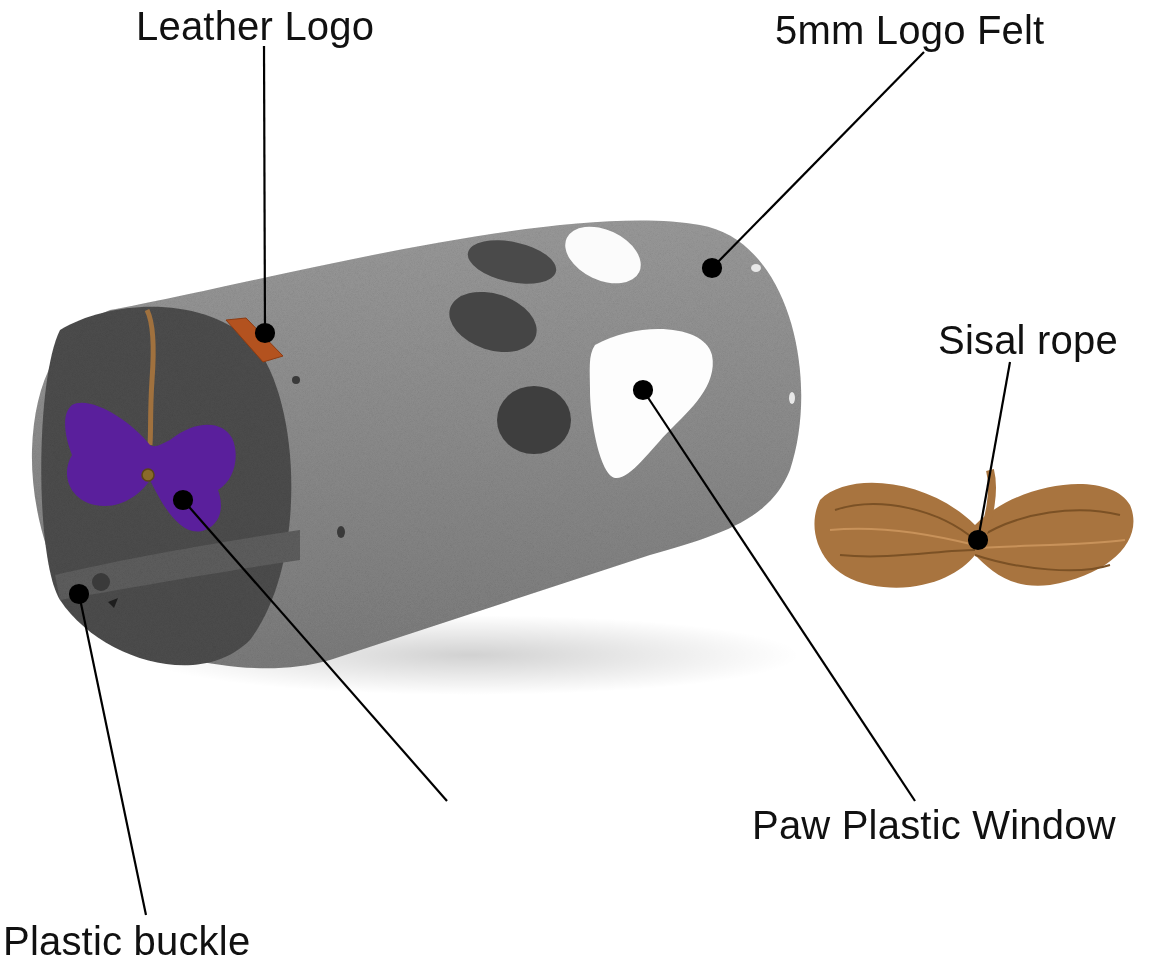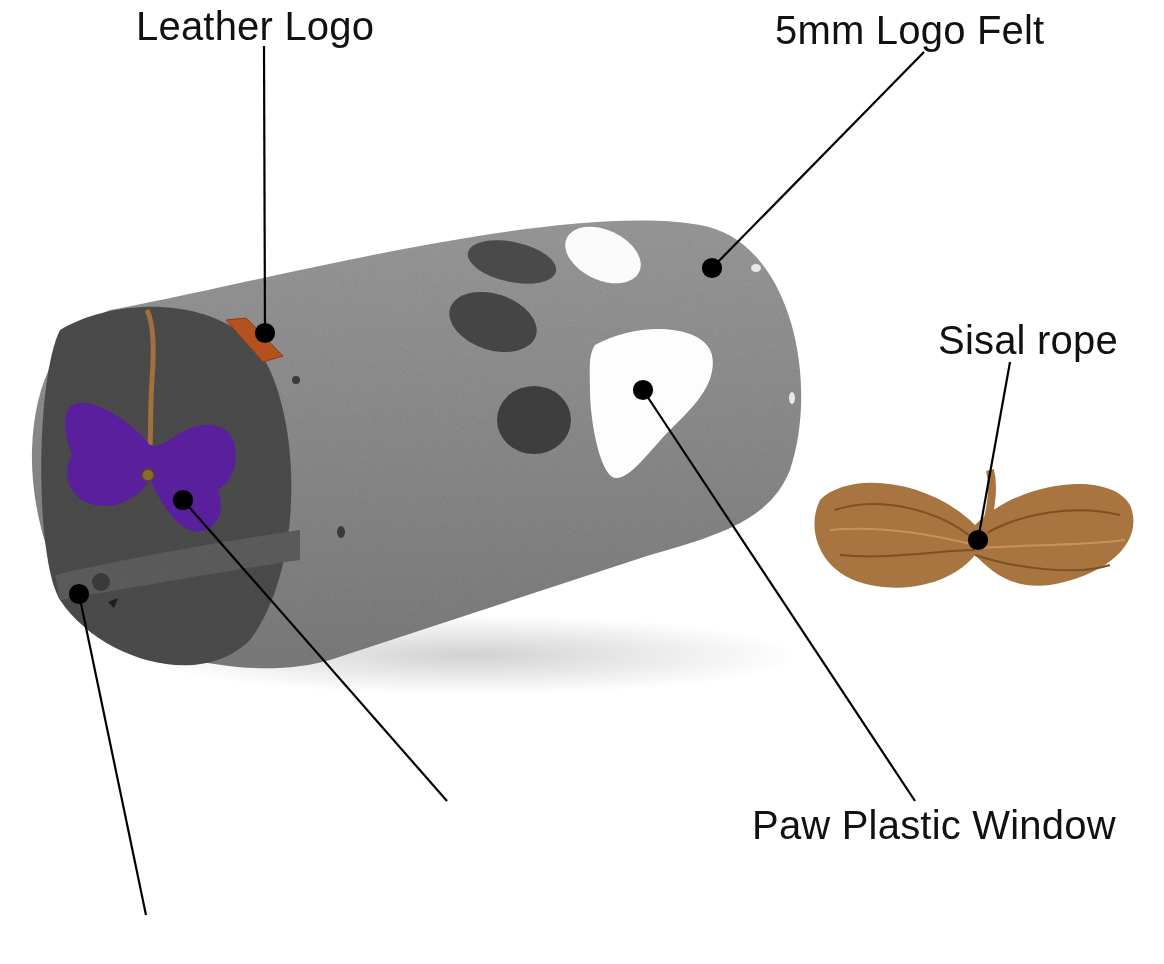--- a/index.html
+++ b/index.html
@@ -131,14 +131,15 @@
 
       <line x1="146" y1="915" x2="79" y2="594"></line>
       <circle cx="79" cy="594" r="9"></circle>
     </g>
   </svg>
 
   <div class="label" style="left:136px; top:6px;">Leather Logo</div>
   <div class="label" style="left:775px; top:10px;">5mm Logo Felt</div>
   <div class="label" style="left:908px; top:320px;margin-left:30px;">Sisal rope</div>
   <div class="label" style="left:752px; top:805px;">Paw Plastic Window</div>
+  <div class="label" style="left:3px; top:921px;">Plastic buckle</div>
 
 </div>
 
 </body></html>

